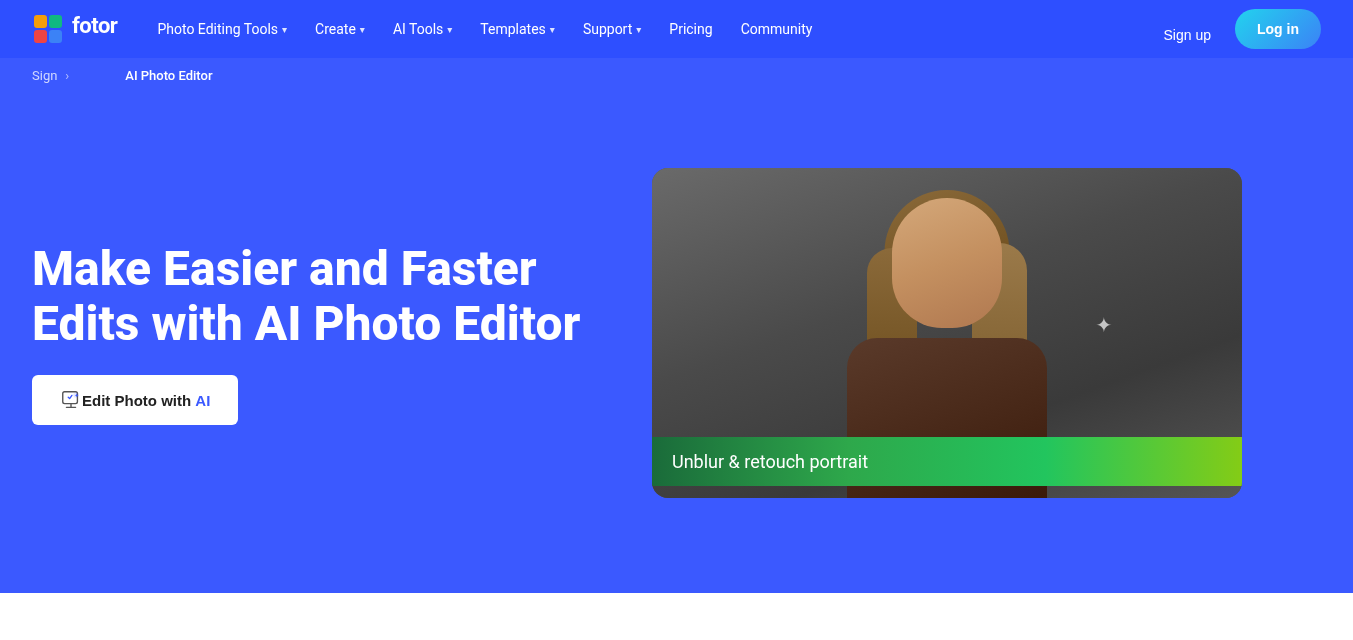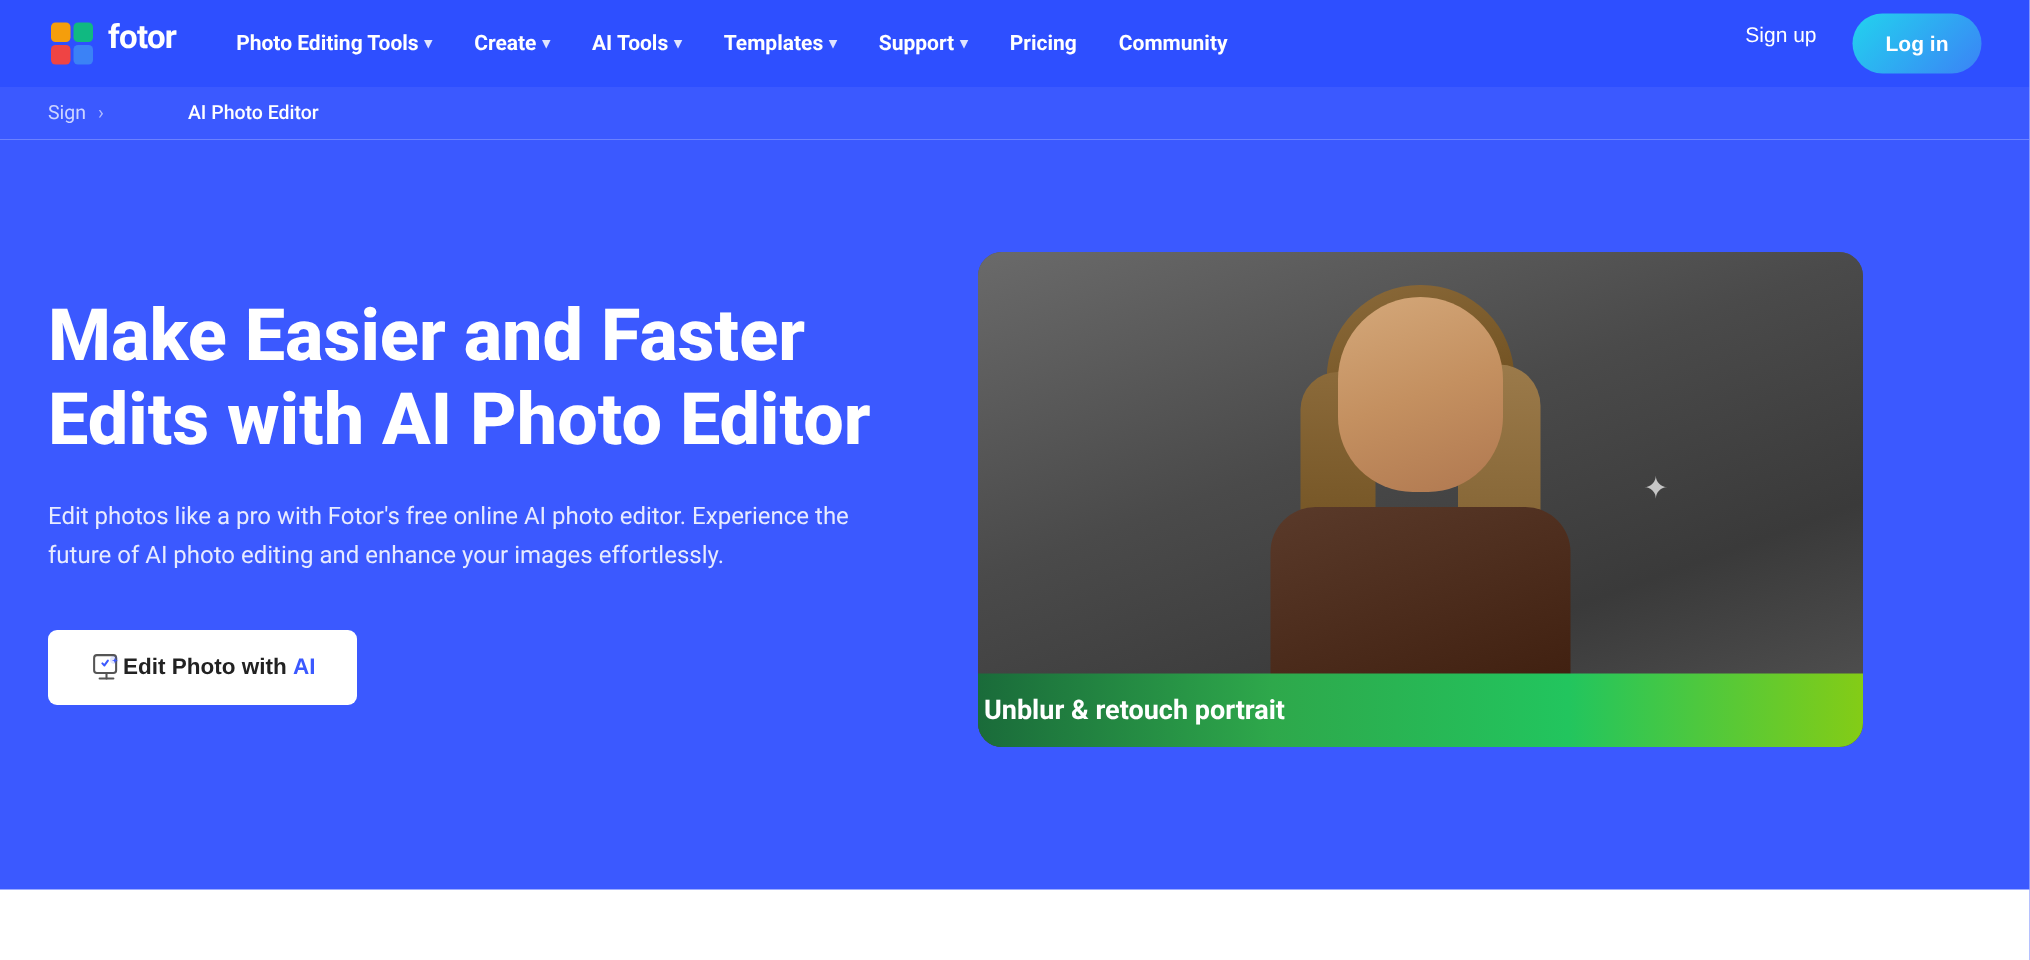--- a/index.html
+++ b/index.html
@@ -33,36 +33,36 @@
     }
     .nav-links {
       display: flex;
       align-items: center;
       gap: 4px;
       flex: 1;
     }
     .nav-item {
       color: #fff;
       font-size: 14px;
-      font-weight: 700;
+      font-weight: 400;
       padding: 6px 12px;
       cursor: pointer;
       display: flex;
       align-items: center;
       gap: 4px;
       border-radius: 4px;
       white-space: nowrap;
     }
     .nav-item .chevron {
       font-size: 10px;
       opacity: 0.85;
     }
     .nav-right {
       display: flex;
-      align-items: flex-start;
+      align-items: flex-end;
       gap: 12px;
       margin-left: auto;
     }
     .btn-signup {
       color: #fff;
       background: transparent;
       border: none;
       font-size: 14px;
       font-weight: 500;
       cursor: pointer;
@@ -234,28 +234,28 @@
     .ai-sparkle {
       position: absolute;
       top: 44%;
       right: 22%;
       color: rgba(255,255,255,0.7);
       font-size: 20px;
     }
     
     .image-banner {
       position: absolute;
-      bottom: 0;
+      bottom: 12px;
       left: 0;
       right: 0;
       background: linear-gradient(90deg, #1a6b3a, #2ea84b, #22c55e, #84cc16);
-      padding: 14px 4px;
+      padding: 14px 20px;
       color: #fff;
       font-size: 18px;
-      font-weight: 700;
+      font-weight: 400;
     }
 
     
     .bottom-section {
       background: #fff;
       height: 80px;
     }
   </style>
 </head>
 <body>
@@ -309,21 +309,20 @@
 
 <div class="breadcrumb-bar">
   <span class="breadcrumb-item">Sign</span>
   <span class="breadcrumb-sep">›</span>
   <span class="breadcrumb-item active">AI Photo Editor</span>
 </div>
 
 <div class="hero">
   <div class="hero-content">
     <h1 class="hero-title">Make Easier and Faster Edits with AI Photo Editor</h1>
-    <p class="hero-desc">Edit photos like a pro with Fotor's free online AI photo editor. Experience the future of AI photo editing and enhance your images effortlessly.</p>
     <button class="btn-edit-photo">
       
       <svg class="edit-icon" viewBox="0 0 24 24" fill="none" xmlns="http://www.w3.org/2000/svg">
         <rect x="3" y="3" width="16" height="13" rx="2" stroke="#555" stroke-width="1.5" fill="none"></rect>
         <path d="M7 20h10" stroke="#555" stroke-width="1.5" stroke-linecap="round"></path>
         <path d="M12 16v4" stroke="#555" stroke-width="1.5" stroke-linecap="round"></path>
         <path d="M9 9l1.5 1.5L13 7" stroke="#3b59ff" stroke-width="1.5" stroke-linecap="round" stroke-linejoin="round"></path>
         <circle cx="17.5" cy="6.5" r="3" fill="#3b59ff" opacity="0.15"></circle>
         <text x="16" y="8.5" font-size="5" font-weight="bold" fill="#3b59ff">✦</text>
       </svg>

